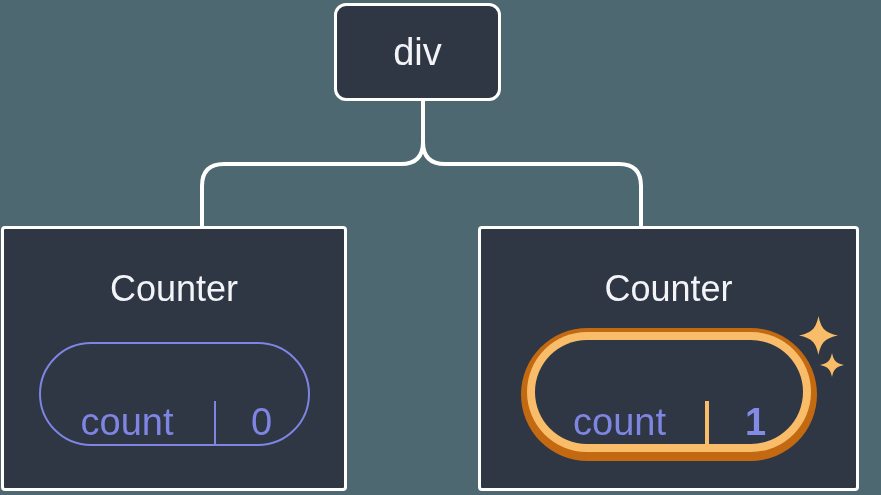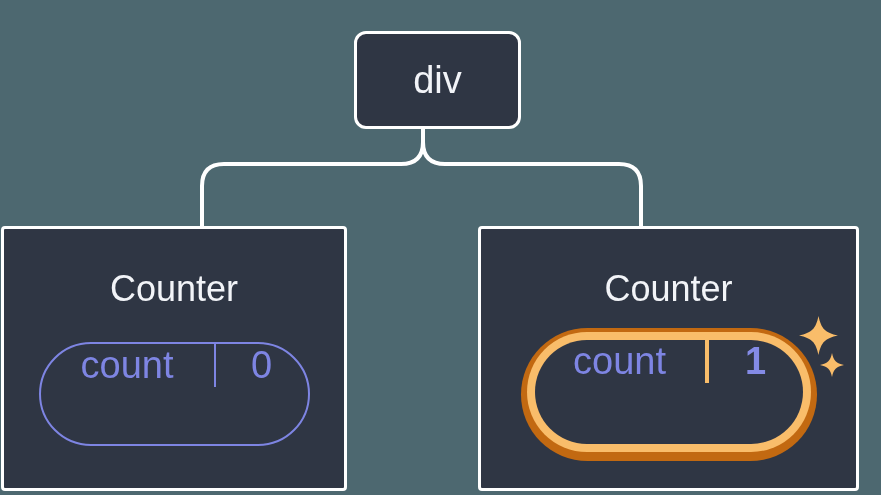--- a/index.html
+++ b/index.html
@@ -29,29 +29,28 @@
     stroke-linecap: round;
   }
   
   .node-box {
     position: absolute;
     box-sizing: border-box;
     background: #2f3644;
     border: 3px solid #ffffff;
   }
   .root-node {
-    left: 354px; top: 3px;
+    left: 334px; top: 3px;
     width: 167px; height: 98px;
     border-radius: 12px;
     display: flex;
     align-items: center;
     justify-content: center;
     color: #f2f4f8;
     font-size: 38px;
-    margin-top: 28px;
   }
   .component-card {
     top: 226px;
     height: 265px;
     border-radius: 4px;
     display: flex;
     flex-direction: column;
     align-items: center;
   }
   .component-card.left  { left: 1px;   width: 346px; }
@@ -59,21 +58,21 @@
   .component-title {
     margin-top: 38px;
     font-size: 36px;
     line-height: 44px;
     color: #f2f4f8;
   }
   
   .state-pill {
     box-sizing: border-box;
     display: flex;
-    align-items: flex-start;
+    align-items: flex-end;
     border-radius: 52px;
     height: 104px;
     width: 271px;
     border: 2px solid #7e85e3;
     margin-top: 31px;
     color: #7e85e3;
     font-size: 38px;
   }
   .state-pill .seg-name {
     width: 173px;

